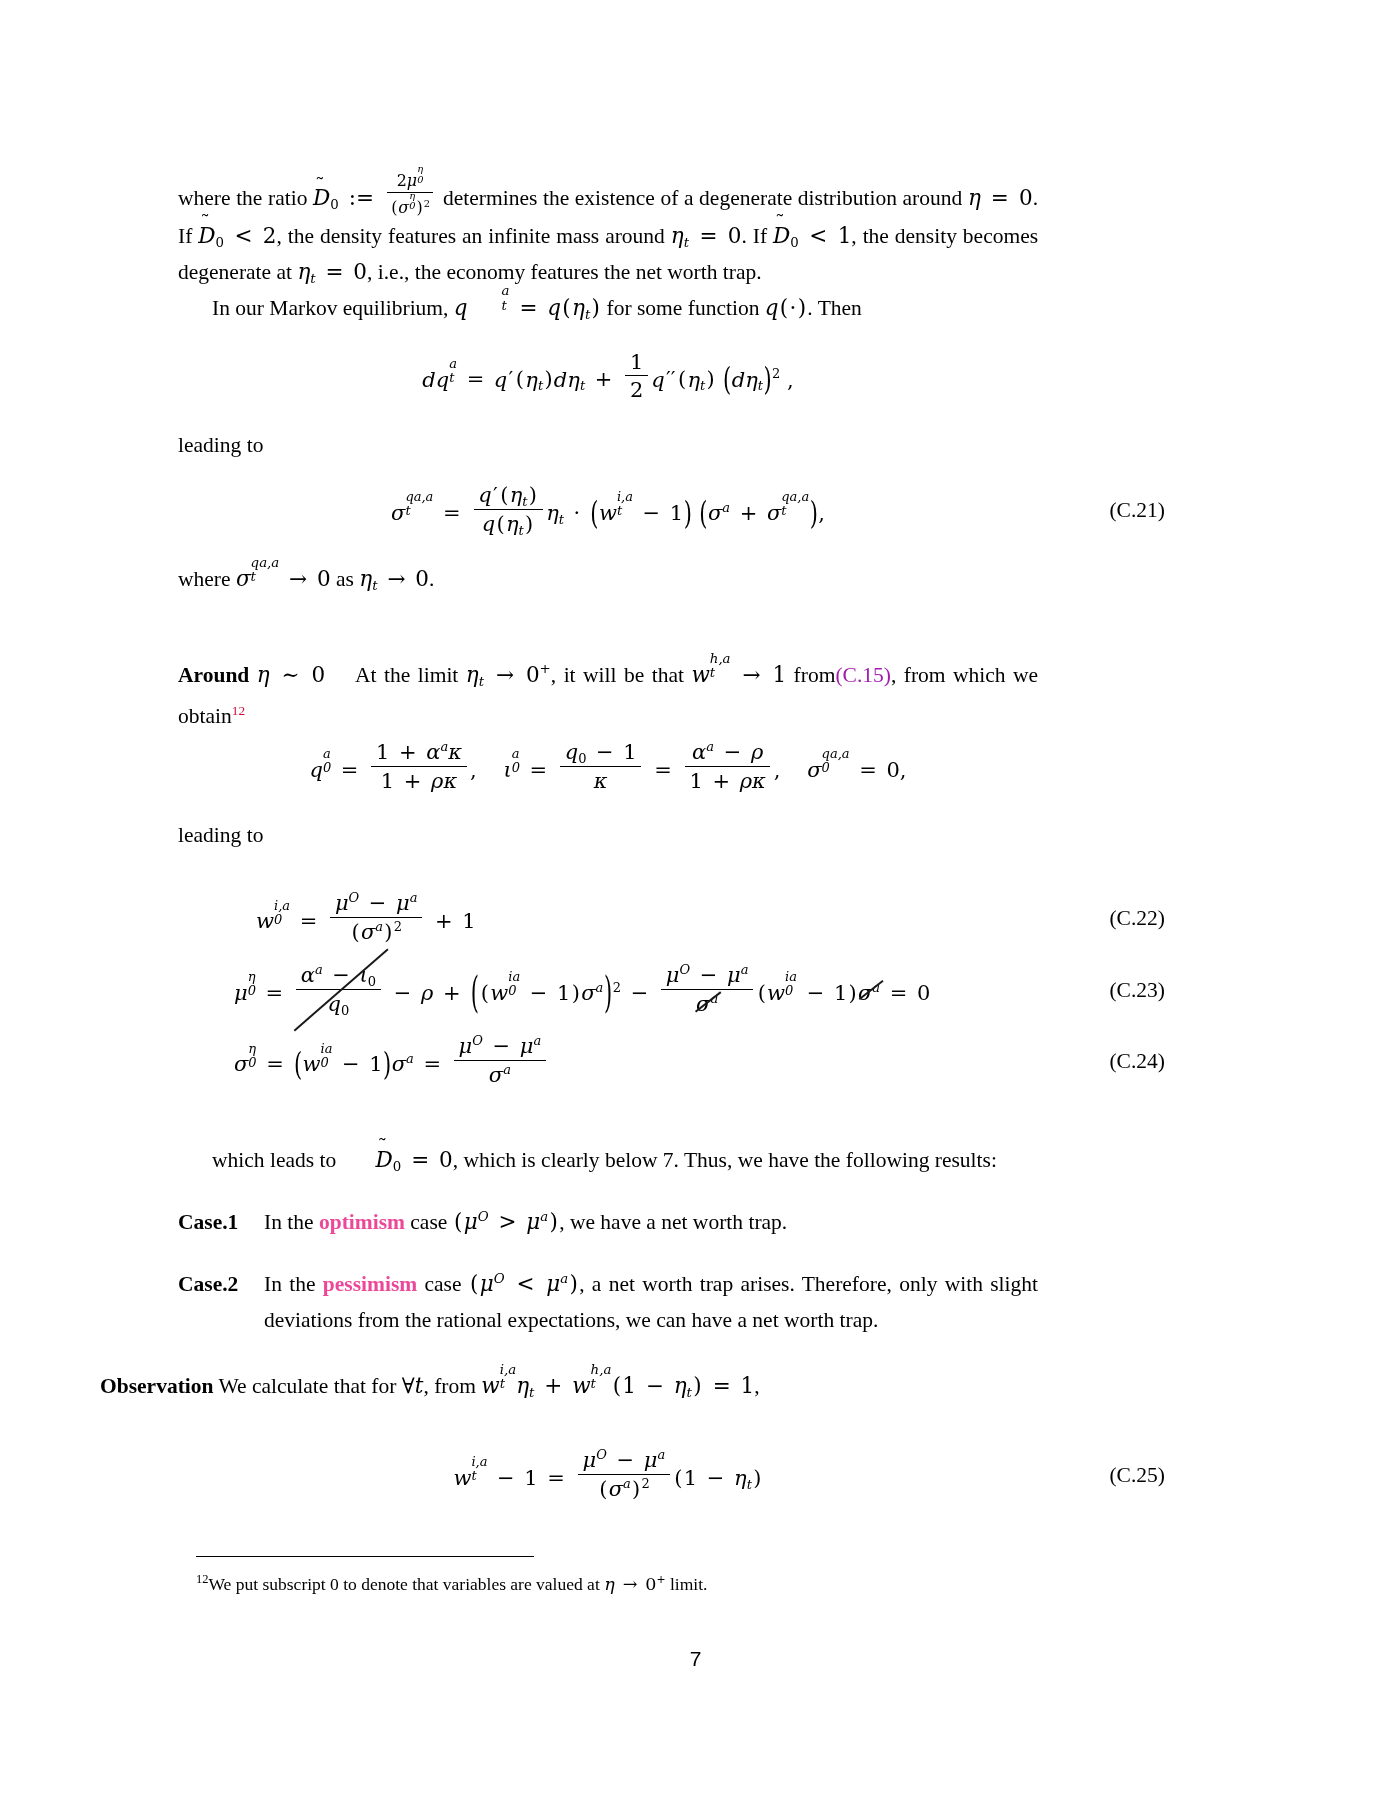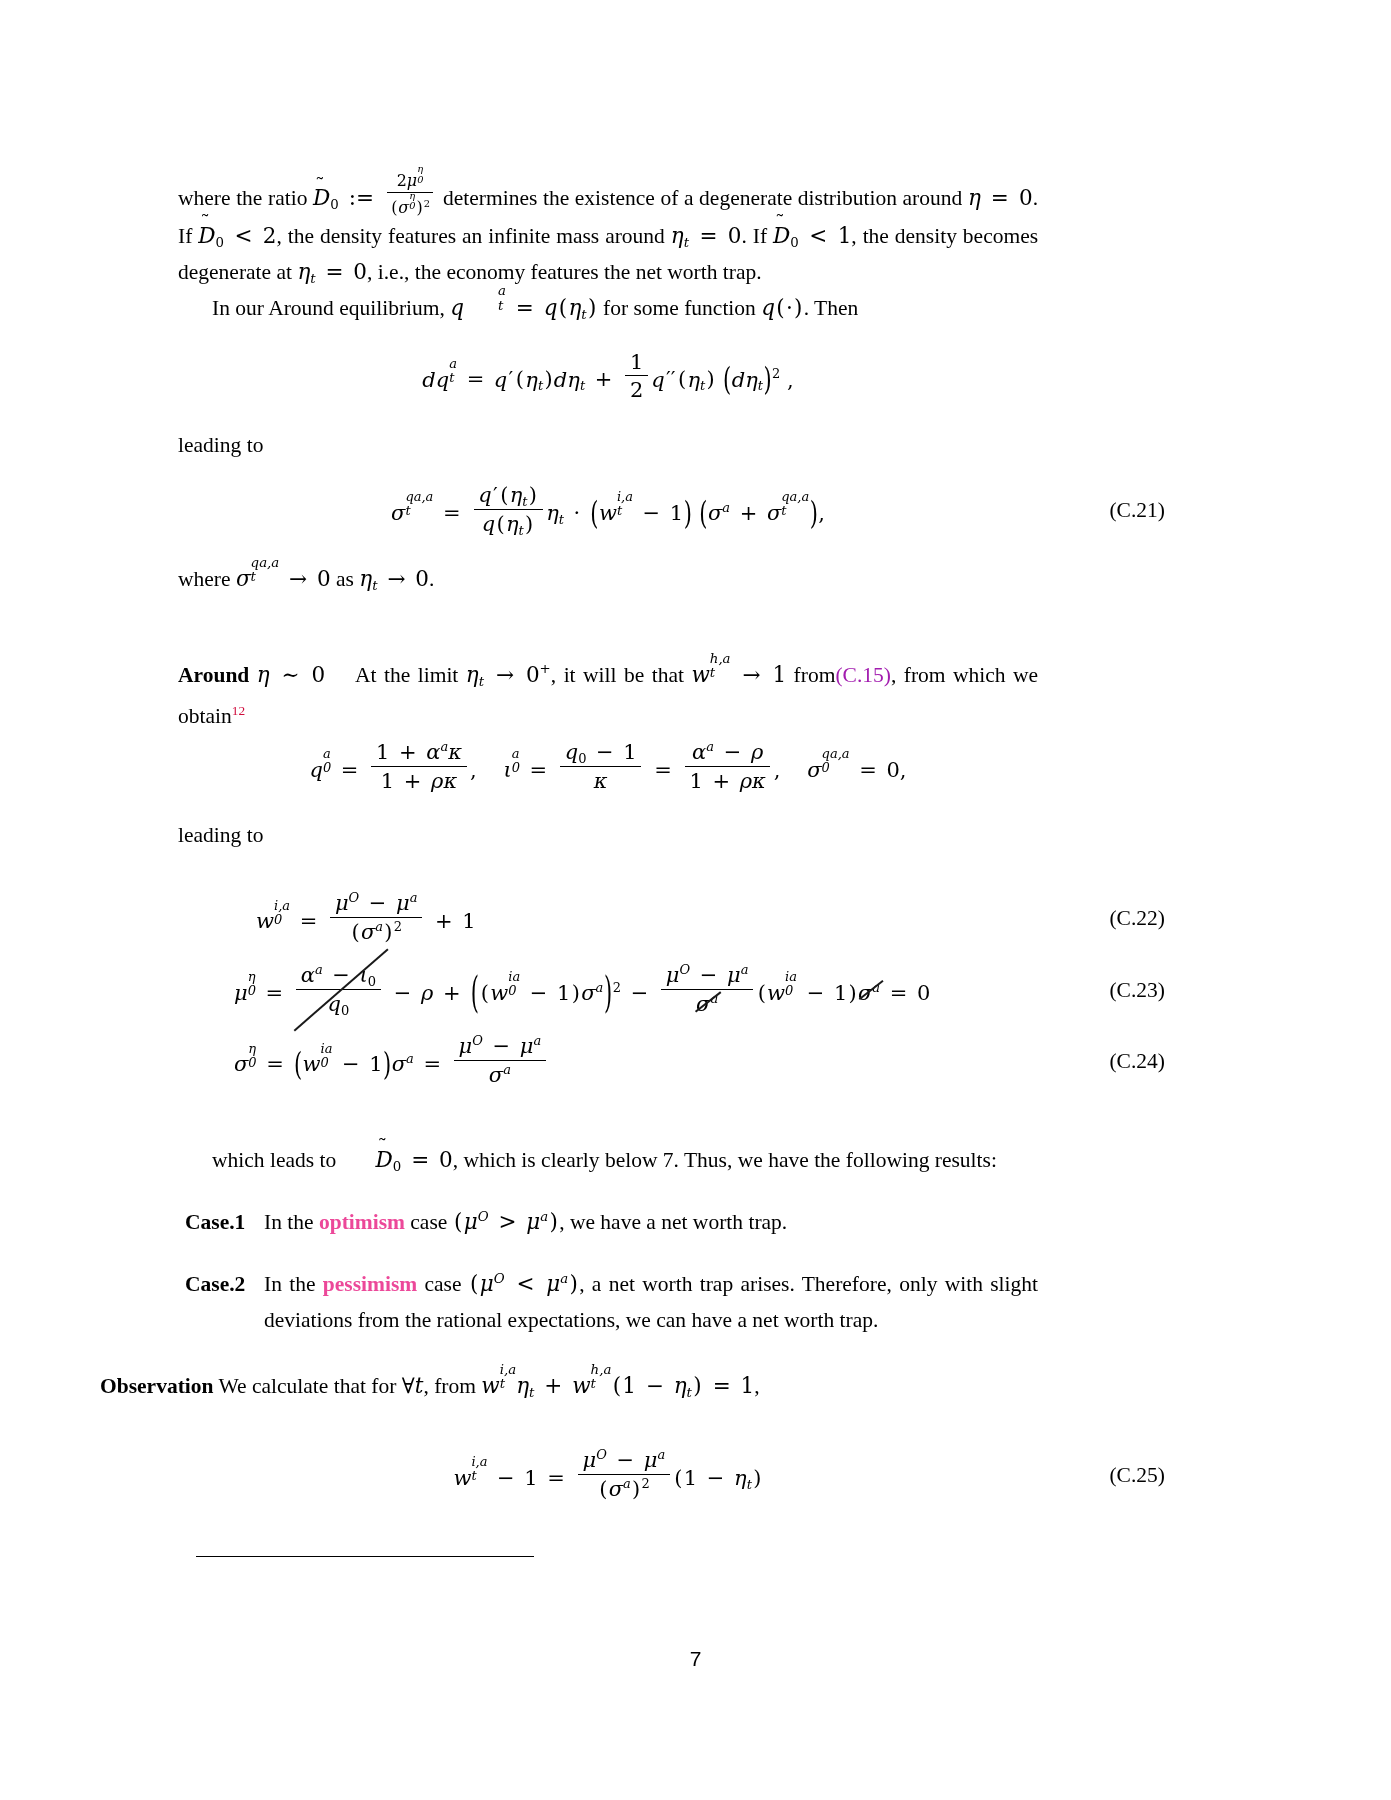--- a/index.html
+++ b/index.html
@@ -133,21 +133,21 @@
   .caseitem {
     position: relative;
     padding-left: 86px;
     font-size: 21.5px;
     line-height: 36px;
     text-align: justify;
     margin-top: 26px;
   }
   .caseitem .lbl {
     position: absolute;
-    left: 7px;
+    left: 0;
     top: 0;
     font-weight: bold;
     white-space: nowrap;
   }
   .obsitem {
     position: relative;
     padding-left: 0;
     font-size: 21.5px;
     line-height: 36px;
     margin-top: 26px;
@@ -219,21 +219,21 @@
       <span>the density features an infinite mass around</span>
       <span class="math"><span class="greek">η</span><sub class="sb">t</sub> <span class="mo">=</span> <span class="mn">0</span></span>.
       <span>If</span>
       <span class="math"><span style="position:relative;display:inline-block;"><span style="position:absolute;left:.10em;top:-.70em;font-style:normal;font-size:.9em;">˜</span><span class="mi">D</span></span><sub class="sb mn">0</sub> <span class="mo">&lt;</span> <span class="mn">1</span></span>,
       <span>the density becomes degenerate at</span>
       <span class="math"><span class="greek">η</span><sub class="sb">t</sub> <span class="mo">=</span> <span class="mn">0</span></span>,
       <span>i.e., the economy features the net worth trap.</span>
     </div>
 
     <div class="para indent">
-      <span>In our Around equilibrium,</span>
+      <span>In our Markov equilibrium,</span>
       <span class="math"><span class="mi">q</span><span class="ss"><span class="u">a</span><span class="d">t</span></span> <span class="mo">=</span> <span class="mi">q</span><span class="mo tight">(</span><span class="greek">η</span><sub class="sb">t</sub><span class="mo tight">)</span></span>
       <span>for some function</span>
       <span class="math"><span class="mi">q</span><span class="mo tight">(</span><span class="mathup">·</span><span class="mo tight">)</span></span>.
       <span>Then</span>
     </div>
 
     <div class="spacer-m"></div>
 
     <div class="eqrow">
       <div class="eqbody math">
@@ -422,17 +422,22 @@
           <span class="den"><span class="mo tight">(</span><span class="greek">σ</span><sup class="sp">a</sup><span class="mo tight">)</span><sup class="sp mn">2</sup></span>
         </span><span class="mo tight">(</span><span class="mn">1</span> <span class="mo">−</span> <span class="greek">η</span><sub class="sb">t</sub><span class="mo tight">)</span>
       </div>
       <div class="eqtag">(C.25)</div>
     </div>
 
   </div>
 
   <div class="footnote-wrap">
     <div class="fnrule"></div>
+    <div class="fntext">
+      <span class="fnmark">12</span><span>We put subscript 0 to denote that variables are valued at</span>
+      <span class="math"><span class="greek">η</span> <span class="mo">→</span> <span class="mn">0</span><sup class="sp mn">+</sup></span>
+      <span>limit.</span>
+    </div>
   </div>
 
   <div class="pagenum">7</div>
 
 </div>
 
 </body></html>

